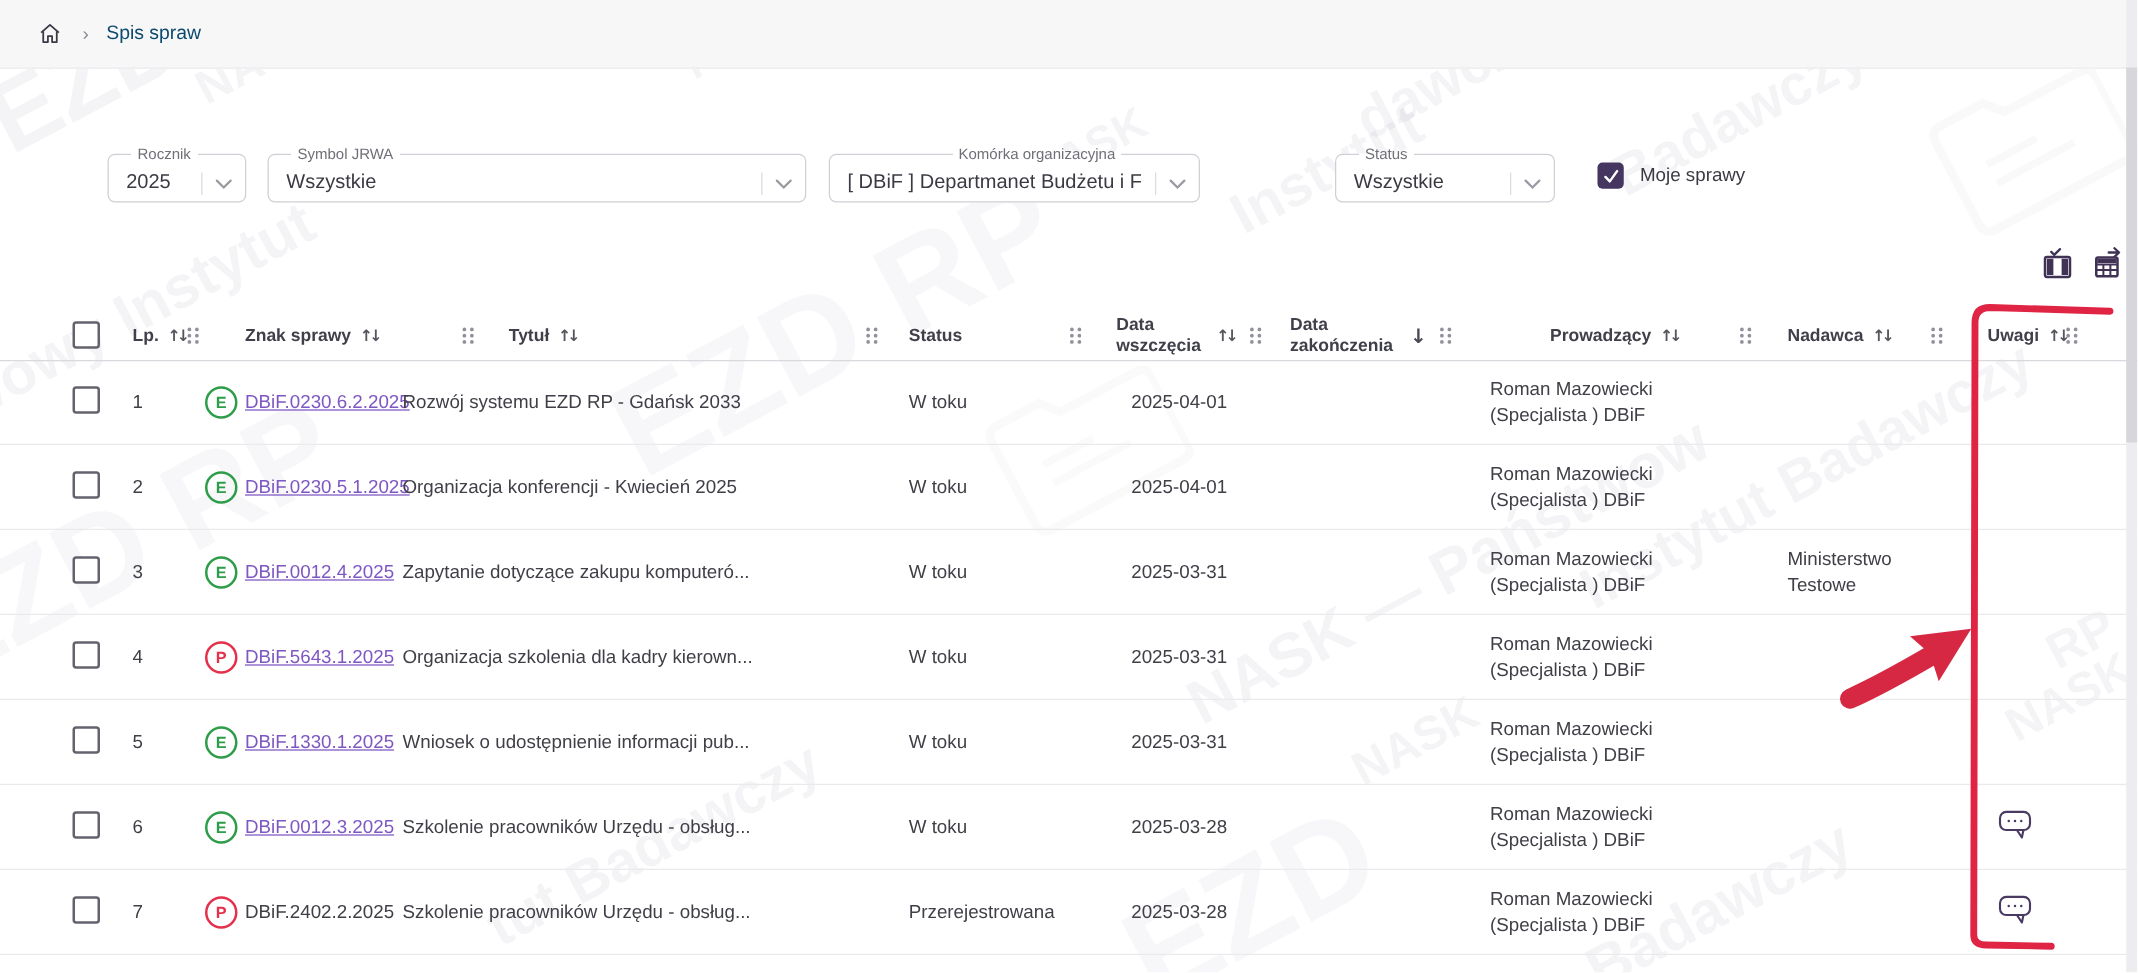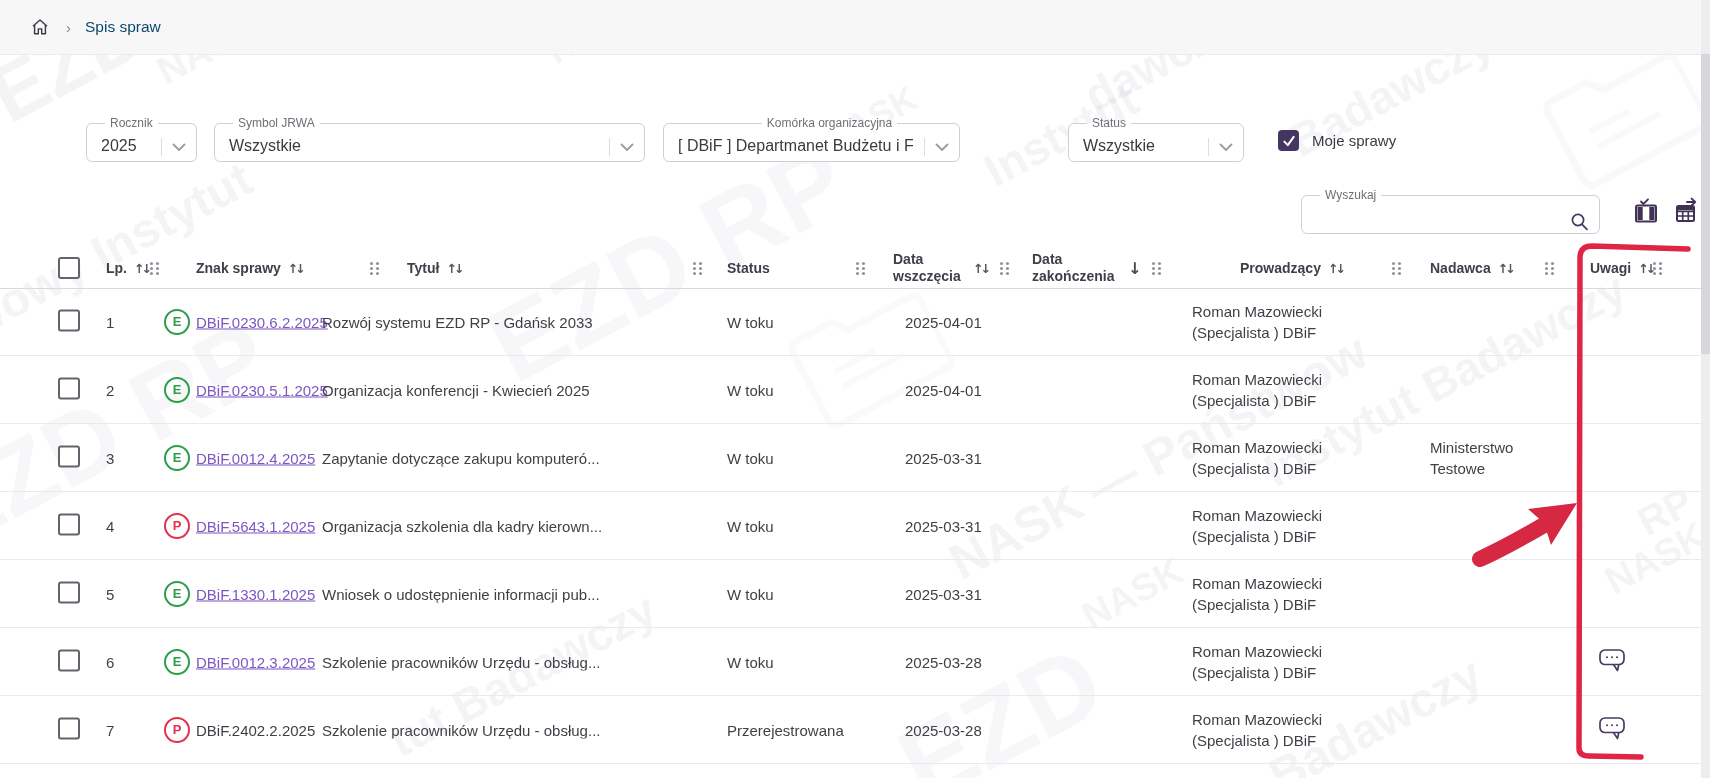--- a/index.html
+++ b/index.html
@@ -169,30 +169,20 @@
     </span>
   </fieldset>
 
   <span class="cbx-checked" style="left:1278px;top:130px;">
     <svg width="14" height="12" viewBox="0 0 24 20">
         <path d="M4 11 l6 6 L20 3" fill="none" stroke="#fff" stroke-width="3.4" stroke-linecap="round" stroke-linejoin="round"></path>
       </svg>
   </span>
   <span class="cbx-label" style="left:1312px;top:132px;">Moje sprawy</span>
 
-  <fieldset class="field" id="search-field">
-    <legend>Wyszukaj</legend>
-    <span class="val"></span>
-    <span class="sel-arrow" style="top:12px;">
-      <svg width="19" height="19" viewBox="0 0 19 19" fill="none" stroke="#44375f" stroke-width="1.7">
-        <circle cx="8" cy="8" r="5.6"></circle>
-          <path d="M12.3 12.6 L17 17.3" stroke-linecap="round"></path>
-      </svg>
-    </span>
-  </fieldset>
 
   <span class="icon-btn" style="left:1631px;top:196px;">
     <svg width="26" height="28" viewBox="0 0 26 28">
       <path d="M8 4.5 l2.4 2.4 L15 2.3" fill="none" stroke="#3f3254" stroke-width="1.8" stroke-linecap="round"></path>
       <rect x="3" y="8.5" width="20" height="16" rx="1.5" fill="none" stroke="#3f3254" stroke-width="2"></rect>
       <rect x="4.5" y="10" width="5.2" height="13" fill="#3f3254"></rect>
       <rect x="16.3" y="10" width="5.2" height="13" fill="#3f3254"></rect>
     </svg>
   </span>
 

